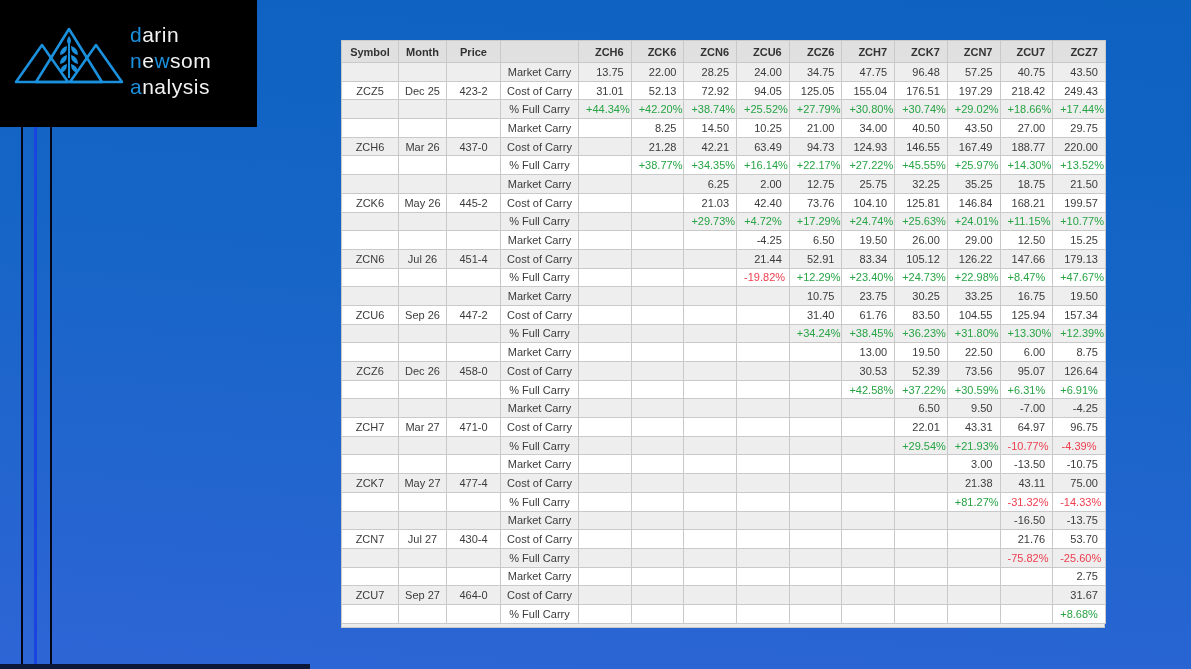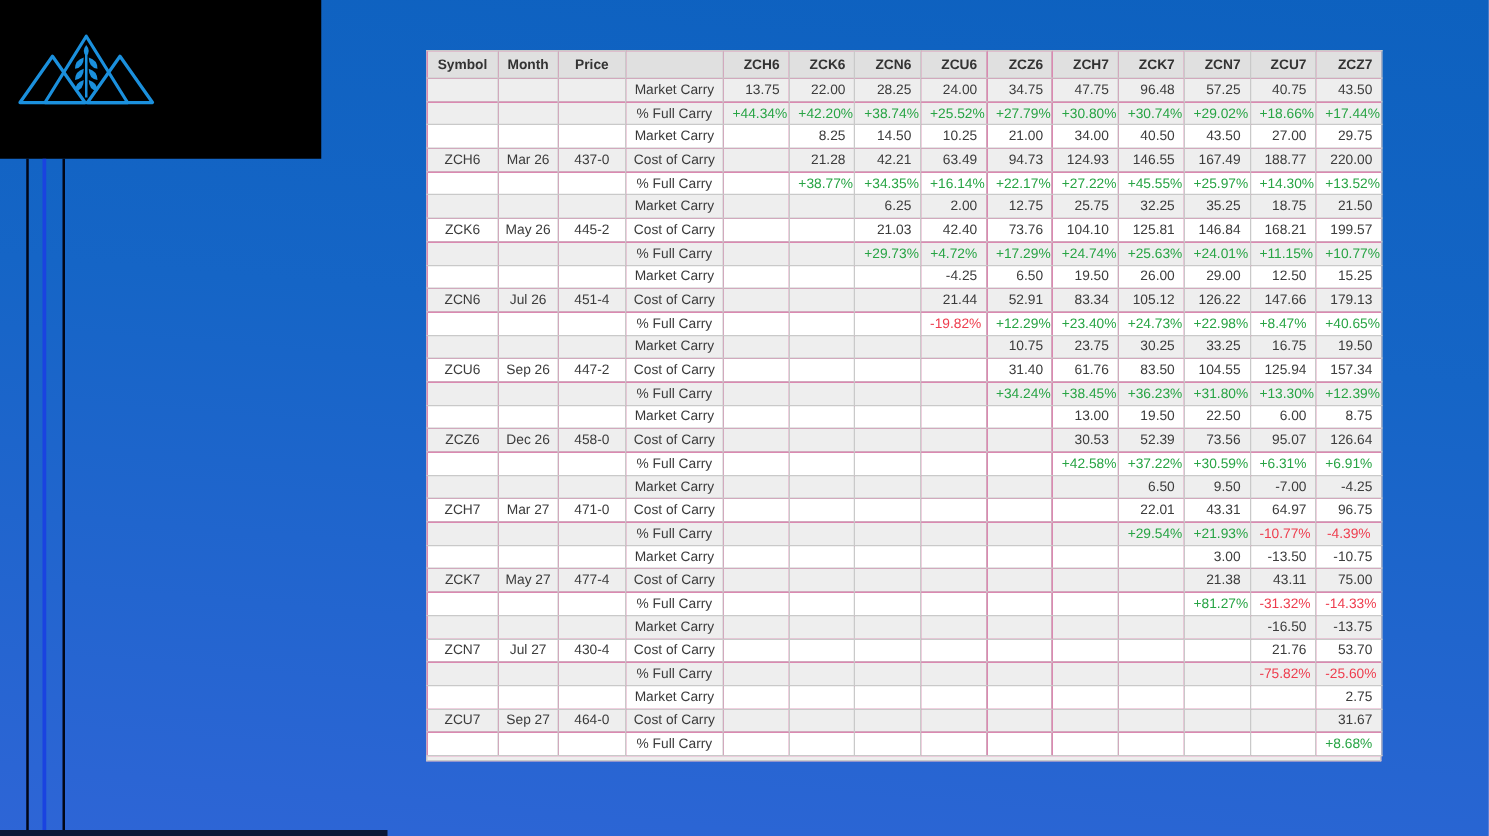--- a/index.html
+++ b/index.html
@@ -27,21 +27,21 @@
   
   .vline{position:absolute;top:127px;bottom:5px;}
   .vline.black{width:2px;background:#020617;}
   .vline.blue{width:3px;background:#1a43e0;}
   .bottom-strip{
     position:absolute;left:0;bottom:0;width:310px;height:5px;background:#0b1838;
   }
   
   .table-wrap{
     position:absolute;left:341px;top:40px;width:764px;
-    background:#ec4899;
+    background:#737373;
   }
   table{
     width:764px;border-collapse:collapse;table-layout:fixed;
     font-size:11px;color:#3b3b3b;
   }
   th,td{
     border:1px solid #c9c9c9;
     height:18.7px;
     padding:0 7px;
     overflow:hidden;white-space:nowrap;
@@ -71,20 +71,25 @@
       <path d="M54,12 L56,12 L56,52 L54,52 Z"></path>
       <path d="M55,10 Q51,15 55,19 Q59,15 55,10 Z"></path>
       <path d="M53,20 Q46,22 46,29 Q53,28 53,20 Z"></path>
       <path d="M57,20 Q64,22 64,29 Q57,28 57,20 Z"></path>
       <path d="M53,29 Q46,31 46,38 Q53,37 53,29 Z"></path>
       <path d="M57,29 Q64,31 64,38 Q57,37 57,29 Z"></path>
       <path d="M53,38 Q46,40 46,47 Q53,46 53,38 Z"></path>
       <path d="M57,38 Q64,40 64,47 Q57,46 57,38 Z"></path>
     </g>
   </svg>
+  <div class="logo-text">
+      <div class="logo-line"><span style="color: rgb(27, 144, 221);">d</span><span style="color: rgb(242, 242, 242);">arin</span></div>
+      <div class="logo-line"><span style="color: rgb(27, 144, 221);">n</span><span style="color: rgb(242, 242, 242);">e</span><span style="color: rgb(27, 144, 221);">w</span><span style="color: rgb(242, 242, 242);">som</span></div>
+      <div class="logo-line"><span style="color: rgb(27, 144, 221);">a</span><span style="color: rgb(242, 242, 242);">nalysis</span></div>
+    </div>
 </div>
 
 <div class="vline black" style="left:21px"></div>
 <div class="vline blue" style="left:34px"></div>
 <div class="vline black" style="left:50px"></div>
 <div class="bottom-strip"></div>
 
 <div class="table-wrap">
   <table>
     <colgroup id="cols">
@@ -131,20 +136,36 @@
           <td class="num">22.00</td>
           <td class="num">28.25</td>
           <td class="num">24.00</td>
           <td class="num">34.75</td>
           <td class="num">47.75</td>
           <td class="num">96.48</td>
           <td class="num">57.25</td>
           <td class="num">40.75</td>
           <td class="num">43.50</td>
         </tr>
+        <tr class="plain">
+          <td class="center">ZCZ5</td>
+          <td class="center">Dec 25</td>
+          <td class="center">423-2</td>
+          <td class="center">Cost of Carry</td>
+          <td class="num">31.01</td>
+          <td class="num">52.13</td>
+          <td class="num">72.92</td>
+          <td class="num">94.05</td>
+          <td class="num">125.05</td>
+          <td class="num">155.04</td>
+          <td class="num">176.51</td>
+          <td class="num">197.29</td>
+          <td class="num">218.42</td>
+          <td class="num">249.43</td>
+        </tr>
         <tr class="stripe">
           <td class="center"></td>
           <td class="center"></td>
           <td class="center"></td>
           <td class="center">% Full Carry</td>
           <td class="num pos">+44.34%</td>
           <td class="num pos">+42.20%</td>
           <td class="num pos">+38.74%</td>
           <td class="num pos">+25.52%</td>
           <td class="num pos">+27.79%</td>
@@ -289,21 +310,21 @@
           <td class="center">% Full Carry</td>
           <td class="num"></td>
           <td class="num"></td>
           <td class="num"></td>
           <td class="num neg">-19.82%</td>
           <td class="num pos">+12.29%</td>
           <td class="num pos">+23.40%</td>
           <td class="num pos">+24.73%</td>
           <td class="num pos">+22.98%</td>
           <td class="num pos">+8.47%</td>
-          <td class="num pos">+40.65%</td>
+          <td class="num pos">+47.67%</td>
         </tr>
         <tr class="stripe">
           <td class="center"></td>
           <td class="center"></td>
           <td class="center"></td>
           <td class="center">Market Carry</td>
           <td class="num"></td>
           <td class="num"></td>
           <td class="num"></td>
           <td class="num"></td>

